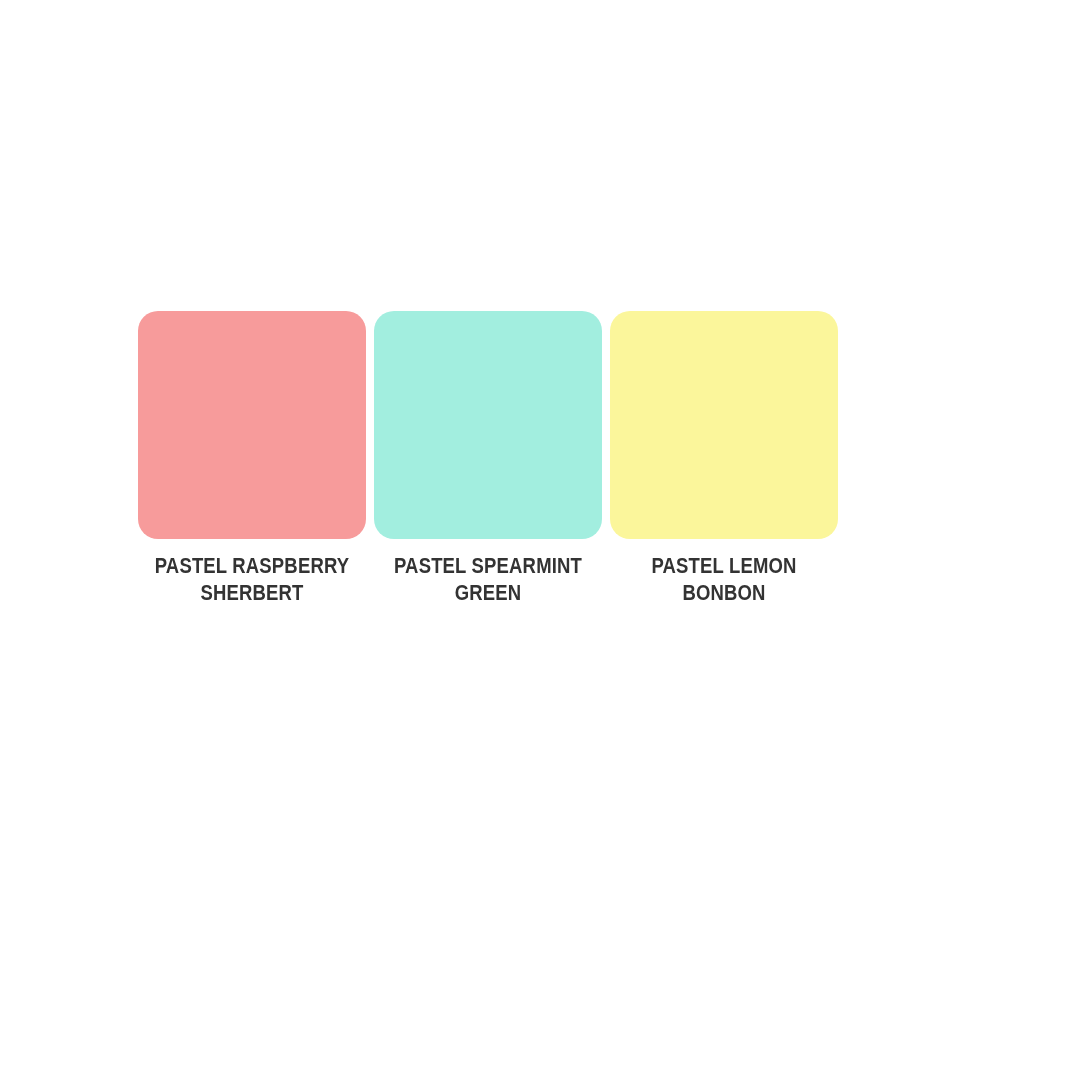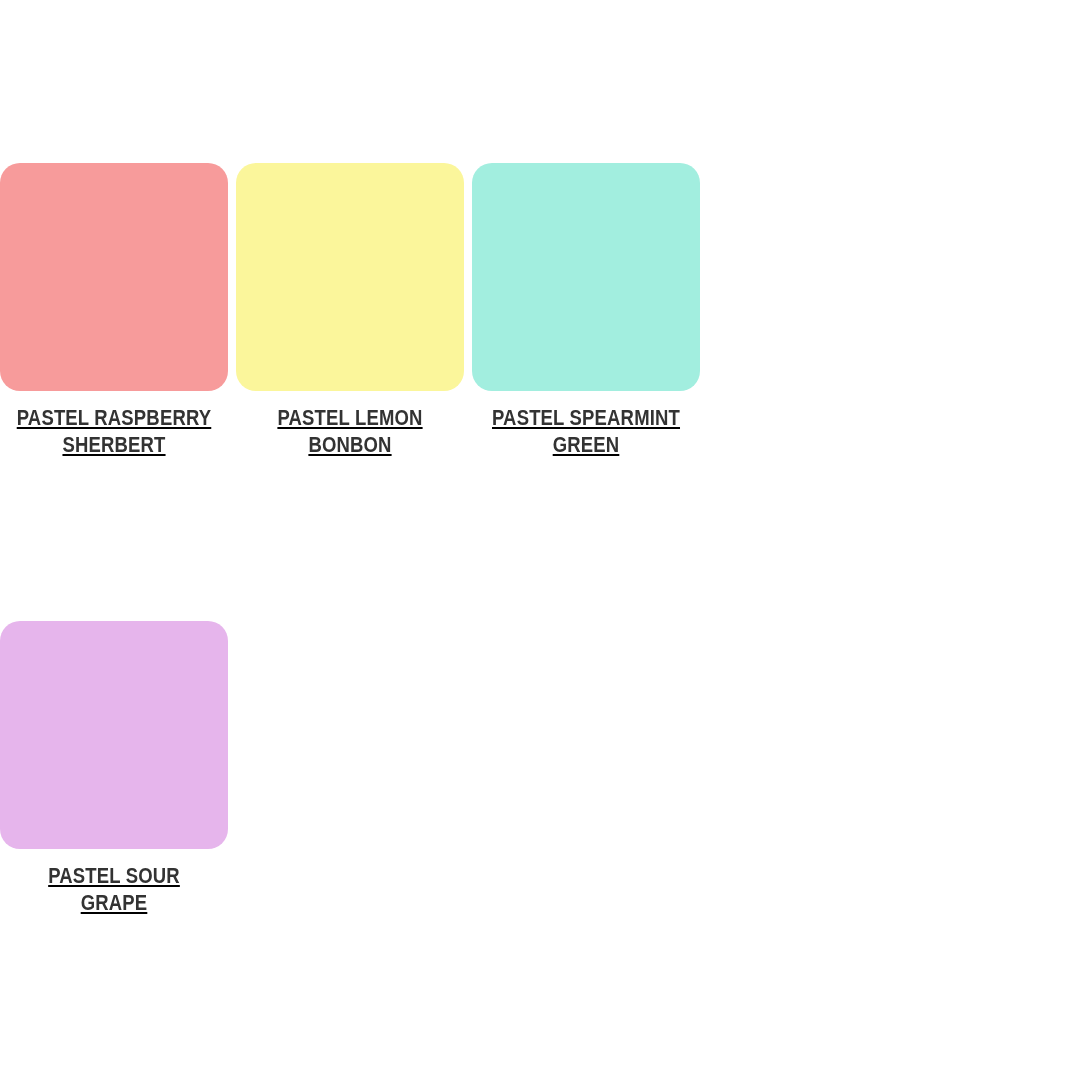--- a/index.html
+++ b/index.html
@@ -16,22 +16,21 @@
 
   #palette-page {
     position: relative;
     width: 1080px;
     height: 1080px;
     background: #ffffff;
     box-sizing: border-box;
     display: flex;
     flex-direction: column;
     justify-content: center;
-    align-items: flex-start;
-    text-decoration: underline;
+    align-items: flex-end;
   }
 
   .palette-grid {
     width: 942px;
     display: flex;
     flex-direction: column;
     row-gap: 162px;
   }
 
   .palette-row {
@@ -79,40 +78,35 @@
     <div class="palette-row">
 
       <div class="swatch-cell">
         <div class="swatch-chip" style="background-color: rgb(247, 155, 155);"></div>
         <div class="swatch-label" style="color: rgb(51, 51, 51);">PASTEL RASPBERRY
 SHERBERT</div>
       </div>
 
 
       <div class="swatch-cell">
+        <div class="swatch-chip" style="background-color: rgb(162, 238, 223);"></div>
+        <div class="swatch-label" style="color: rgb(51, 51, 51);">PASTEL SPEARMINT
+GREEN</div>
+      </div>
+
+      <div class="swatch-cell">
         <div class="swatch-chip" style="background-color: rgb(251, 246, 155);"></div>
         <div class="swatch-label" style="color: rgb(51, 51, 51);">PASTEL LEMON
 BONBON</div>
-      </div>
-
-      <div class="swatch-cell">
-        <div class="swatch-chip" style="background-color: rgb(162, 238, 223);"></div>
-        <div class="swatch-label" style="color: rgb(51, 51, 51);">PASTEL SPEARMINT
-GREEN</div>
       </div>
 
     </div>
 
     <div class="palette-row">
 
 
 
 
-      <div class="swatch-cell">
-        <div class="swatch-chip" style="background-color: rgb(230, 181, 236);"></div>
-        <div class="swatch-label" style="color: rgb(51, 51, 51);">PASTEL SOUR
-GRAPE</div>
-      </div>
 
     </div>
 
   </div>
 </div>
 
 </body></html>

